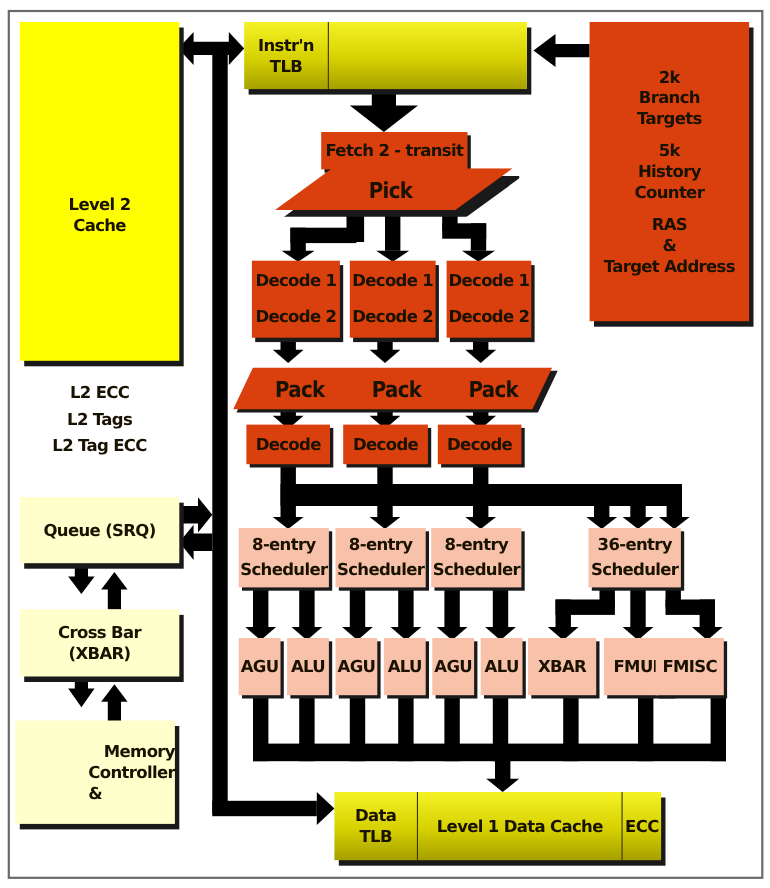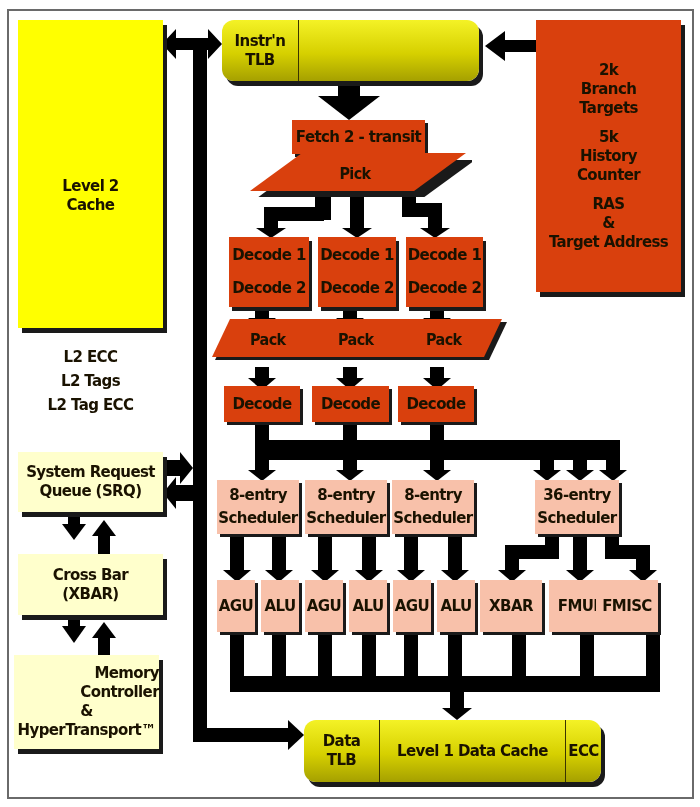--- a/index.html
+++ b/index.html
@@ -5,26 +5,26 @@
   html,body{margin:0;padding:0;background:#ffffff;}
   body{width:700px;height:807px;position:relative;overflow:hidden;font-family:"DejaVu Sans Condensed","DejaVu Sans",sans-serif;}
   .frame{position:absolute;left:7px;top:9px;width:687px;height:790px;border:2px solid #6a6a6a;box-sizing:border-box;background:#fff;}
   svg#wires{position:absolute;left:0;top:0;width:700px;height:807px;}
   .blk{position:absolute;box-sizing:border-box;display:flex;flex-direction:column;align-items:center;justify-content:center;text-align:center;color:#1a1200;font-weight:bold;font-size:15px;line-height:19px;letter-spacing:-0.6px;box-shadow:4px 5px 0 #1a1a1a;font-family:"DejaVu Sans",sans-serif;transform:scaleX(0.86);transform-origin:center;}
   .blk span{display:block;}
   .red{background:#d9400d;}
   .pink{background:#f8c1aa;}
   .cream{background:#ffffcc;}
   .yellow{background:#ffff00;}
-  .olive{background:linear-gradient(180deg,#f4f226 0%,#d6d000 55%,#a5a000 100%);border-radius:12px;}
+  .olive{background:linear-gradient(180deg,#f4f226 0%,#d6d000 55%,#a5a000 100%);}
   .seg{position:absolute;top:0;bottom:0;display:flex;flex-direction:column;align-items:center;justify-content:center;}
   .divider{position:absolute;top:0;bottom:0;width:1px;background:#3a3400;}
   .para{position:absolute;}
   .para svg{position:absolute;left:0;top:0;}
-  .para .lbl{position:absolute;left:0;right:0;top:0;bottom:0;display:flex;align-items:center;color:#1a1200;font-weight:bold;font-size:16px;letter-spacing:-0.6px;}
+  .para .lbl{position:absolute;left:0;right:0;top:0;bottom:0;display:flex;align-items:center;color:#1a1200;font-weight:bold;font-size:20px;letter-spacing:-0.6px;}
 </style>
 </head>
 <body>
 
 <div class="frame"></div>
 
 <svg id="wires" viewBox="0 0 700 807">
   <g fill="#000">
 
     <polygon points="162,44 176,29 176,38 208,38 208,29 222,44 208,59 208,50 176,50 176,59"></polygon>
@@ -178,21 +178,21 @@
 </div>
 <div class="blk red" style="left:318px;top:237px;width:78px;height:70px;box-shadow:3px 4px 0 #1a1a1a;transform:none;">
   <span>Decode 1</span>
   <span style="margin-top:14px;">Decode 2</span>
 </div>
 <div class="blk red" style="left:406px;top:237px;width:77px;height:70px;box-shadow:3px 4px 0 #1a1a1a;transform:none;">
   <span>Decode 1</span>
   <span style="margin-top:14px;">Decode 2</span>
 </div>
 
-<div class="para" style="left:212px;top:319px;width:292px;height:40px;">
+<div class="para" style="left:212px;top:334px;width:292px;height:40px;">
   <svg width="296" height="44">
       <polygon points="18,0 292,0 274,38 0,38" fill="#1a1a1a" transform="translate(3,3)"></polygon>
       <polygon points="18,0 290,0 272,38 0,38" fill="#d9400d"></polygon>
     </svg>
   <div class="lbl">
     <span style="position:absolute;left:38px;">Pack</span>
     <span style="position:absolute;left:126px;">Pack</span>
     <span style="position:absolute;left:214px;">Pack</span>
   </div>
 </div>
@@ -246,31 +246,29 @@
     <span>XBAR</span>
   </div>
 <div class="blk pink" style="left:549px;top:580px;width:62px;height:52px;box-shadow:3px 3px 0 #1a1a1a;transform:none;">
     <span>FMUL</span>
   </div>
 <div class="blk pink" style="left:596px;top:580px;width:62px;height:52px;box-shadow:3px 3px 0 #1a1a1a;transform:none;">
     <span>FMISC</span>
   </div>
 
 <div class="blk cream" style="left:18px;top:452px;width:145px;height:60px;transform:none;">
-  <span>System Request</span>
   <span>Queue (SRQ)</span>
 </div>
 <div class="blk cream" style="left:18px;top:554px;width:145px;height:61px;transform:none;">
   <span>Cross Bar</span>
   <span>(XBAR)</span>
 </div>
 <div class="blk cream" style="left:14px;top:655px;width:145px;height:94px;transform:none;text-align:right;">
   <span>Memory Controller</span>
   <span>&amp;</span>
-  <span>HyperTransport™</span>
 </div>
 
 <div class="blk olive" style="left:304px;top:720px;width:297px;height:62px;transform:none;text-align:center;">
   <div class="seg" style="left:0;width:75px;">
     <span>Data</span>
     <span>TLB</span>
   </div>
   <div class="divider" style="left:75px;"></div>
   <div class="seg" style="left:76px;width:185px;">
     <span>Level 1 Data Cache</span>

